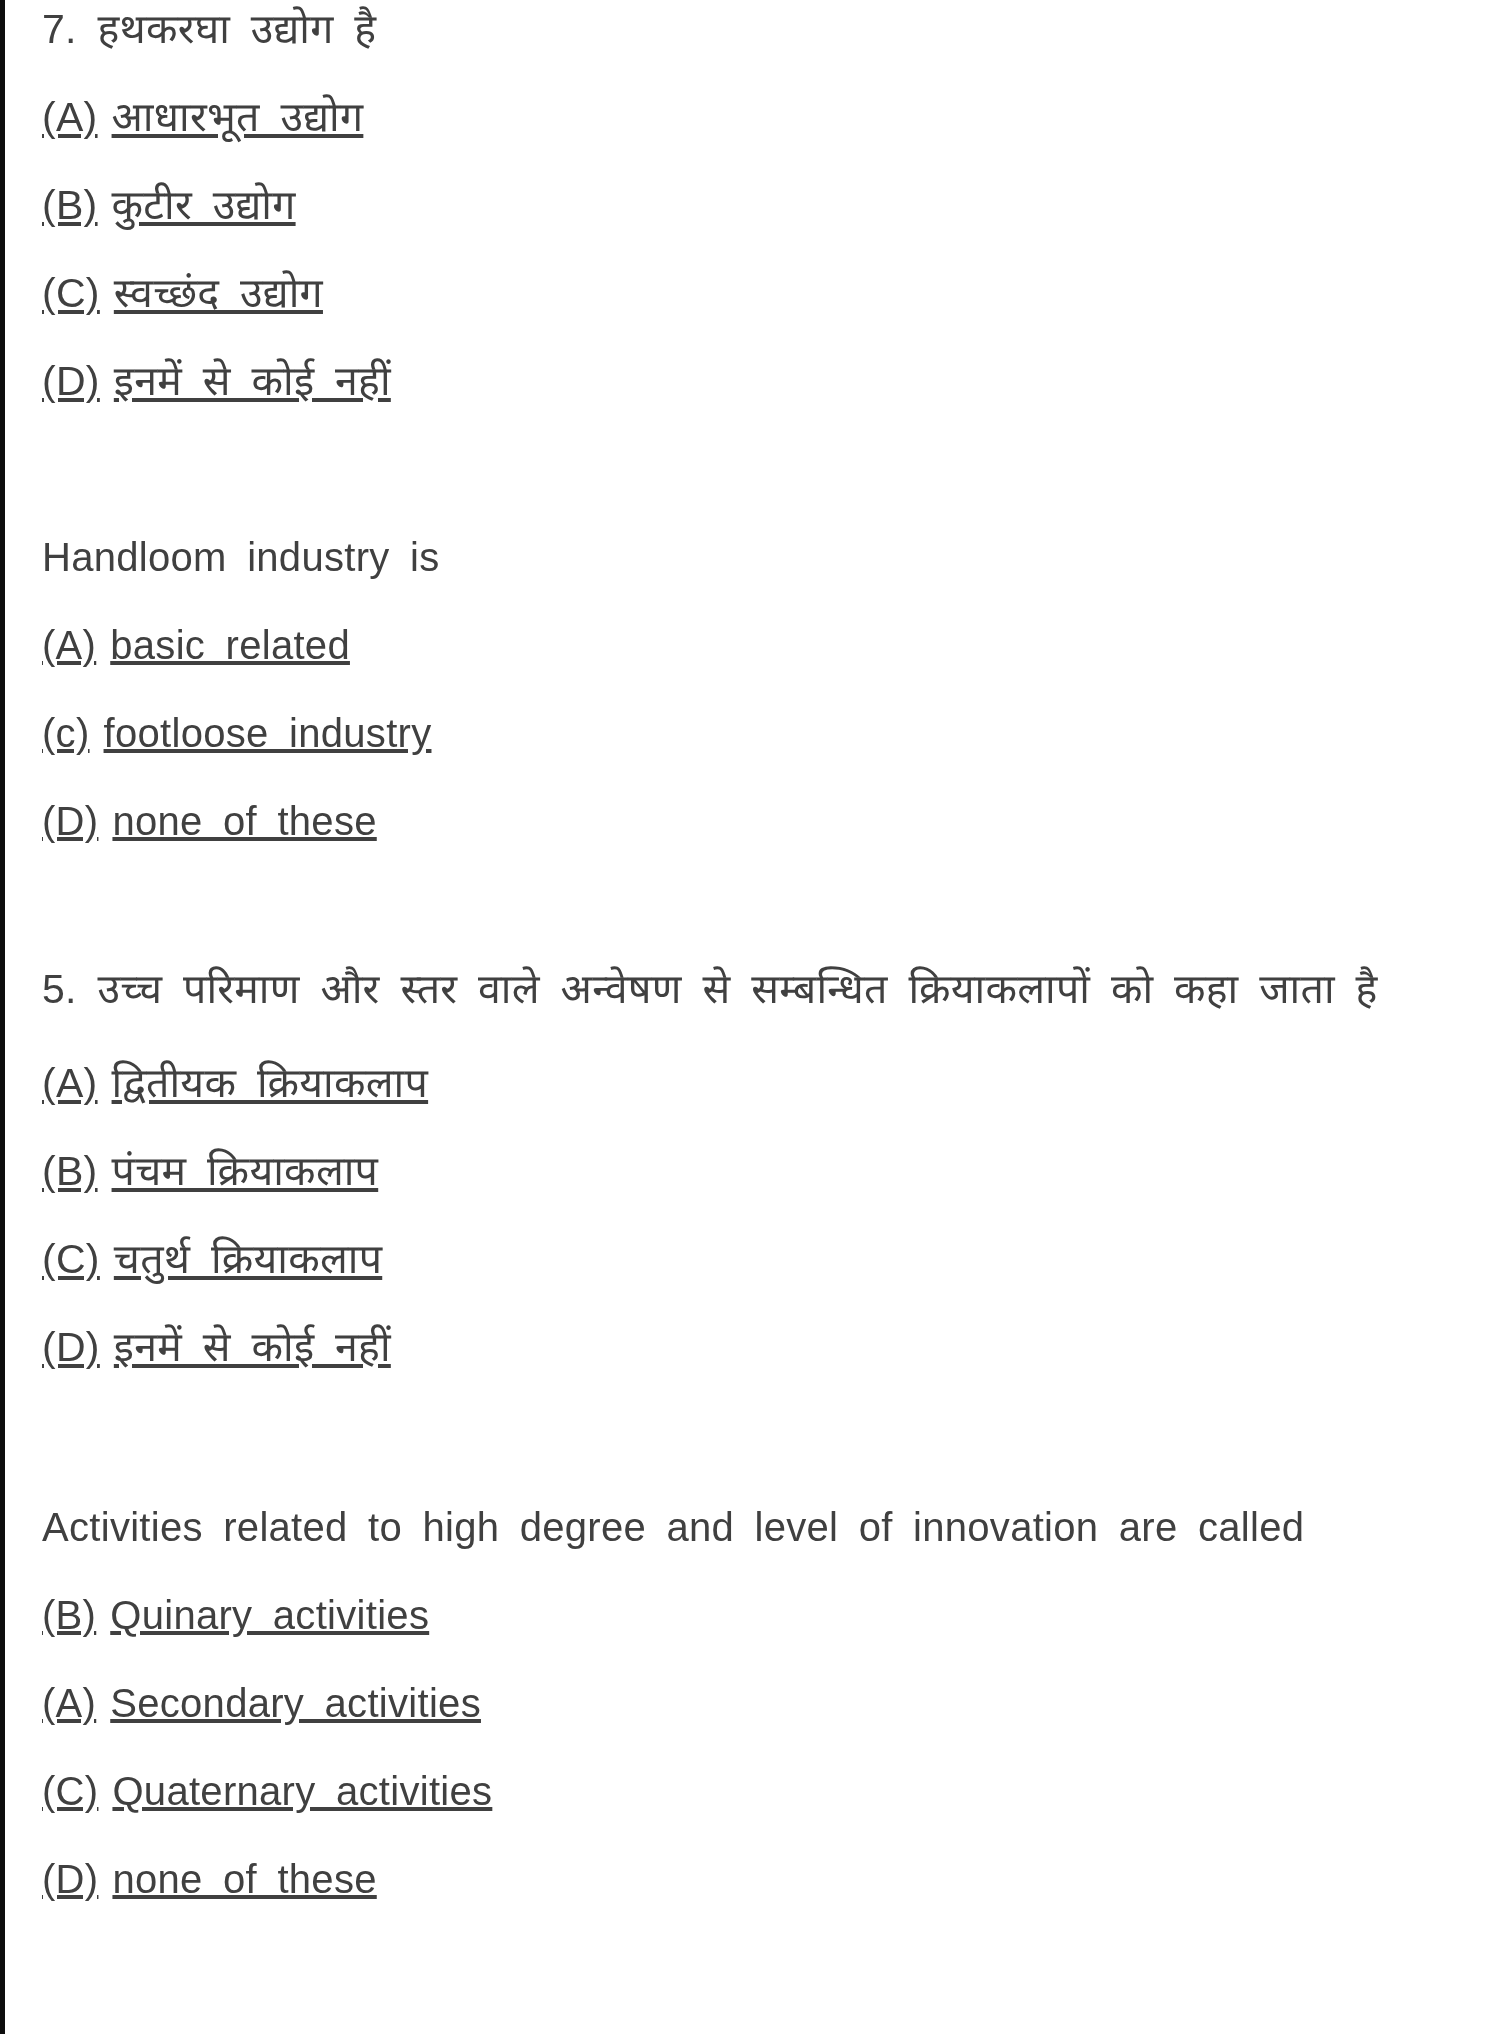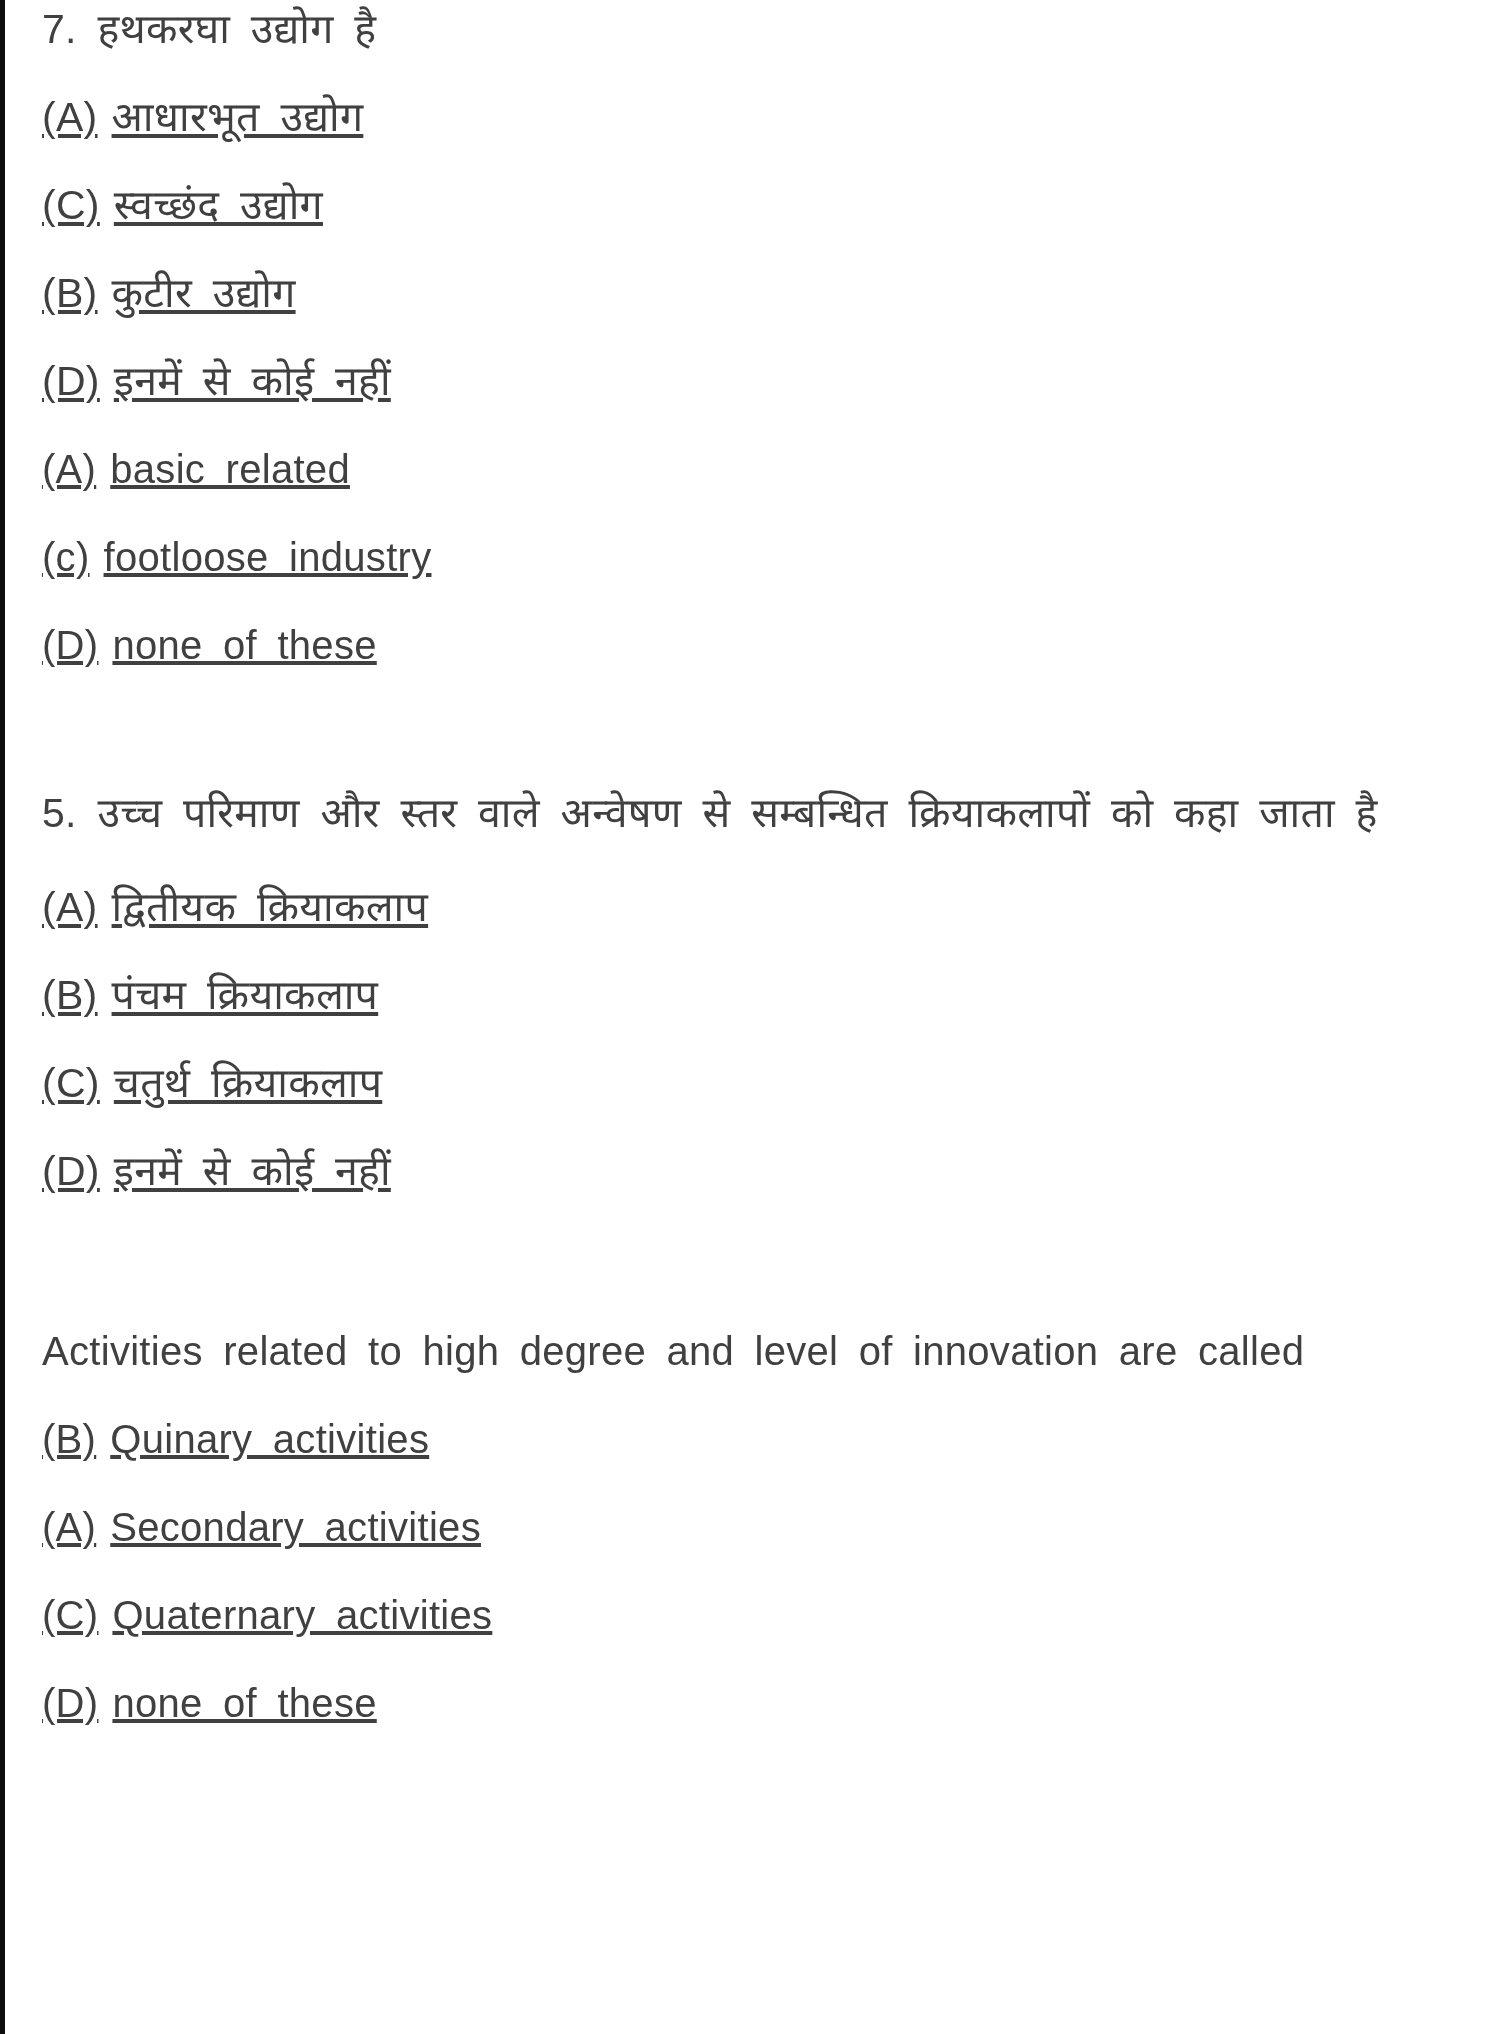--- a/index.html
+++ b/index.html
@@ -46,29 +46,30 @@
   <div class="edge-line"></div>
 
   <div class="content">
 
     <div class="line hindi stem">7. हथकरघा उद्योग है</div>
 
     <div class="line hindi opt">
       <span class="opt-label">(A)</span><span class="opt-text">आधारभूत उद्योग</span>
     </div>
     <div class="line hindi opt">
-      <span class="opt-label">(C)</span><span class="opt-text">स्वच्छंद उद्योग</span>
+      <span class="opt-label">(B)</span><span class="opt-text">कुटीर उद्योग</span>
     </div>
     <div class="line hindi opt">
-      <span class="opt-label">(B)</span><span class="opt-text">कुटीर उद्योग</span>
+      <span class="opt-label">(C)</span><span class="opt-text">स्वच्छंद उद्योग</span>
     </div>
     <div class="line hindi opt">
       <span class="opt-label">(D)</span><span class="opt-text">इनमें से कोई नहीं</span>
     </div>
 
+    <div class="line stem gap-en7">Handloom industry is</div>
 
     <div class="line opt">
       <span class="opt-label">(A)</span><span class="opt-text">basic related</span>
     </div>
     <div class="line opt">
       <span class="opt-label">(c)</span><span class="opt-text">footloose industry</span>
     </div>
     <div class="line opt">
       <span class="opt-label">(D)</span><span class="opt-text">none of these</span>
     </div>

